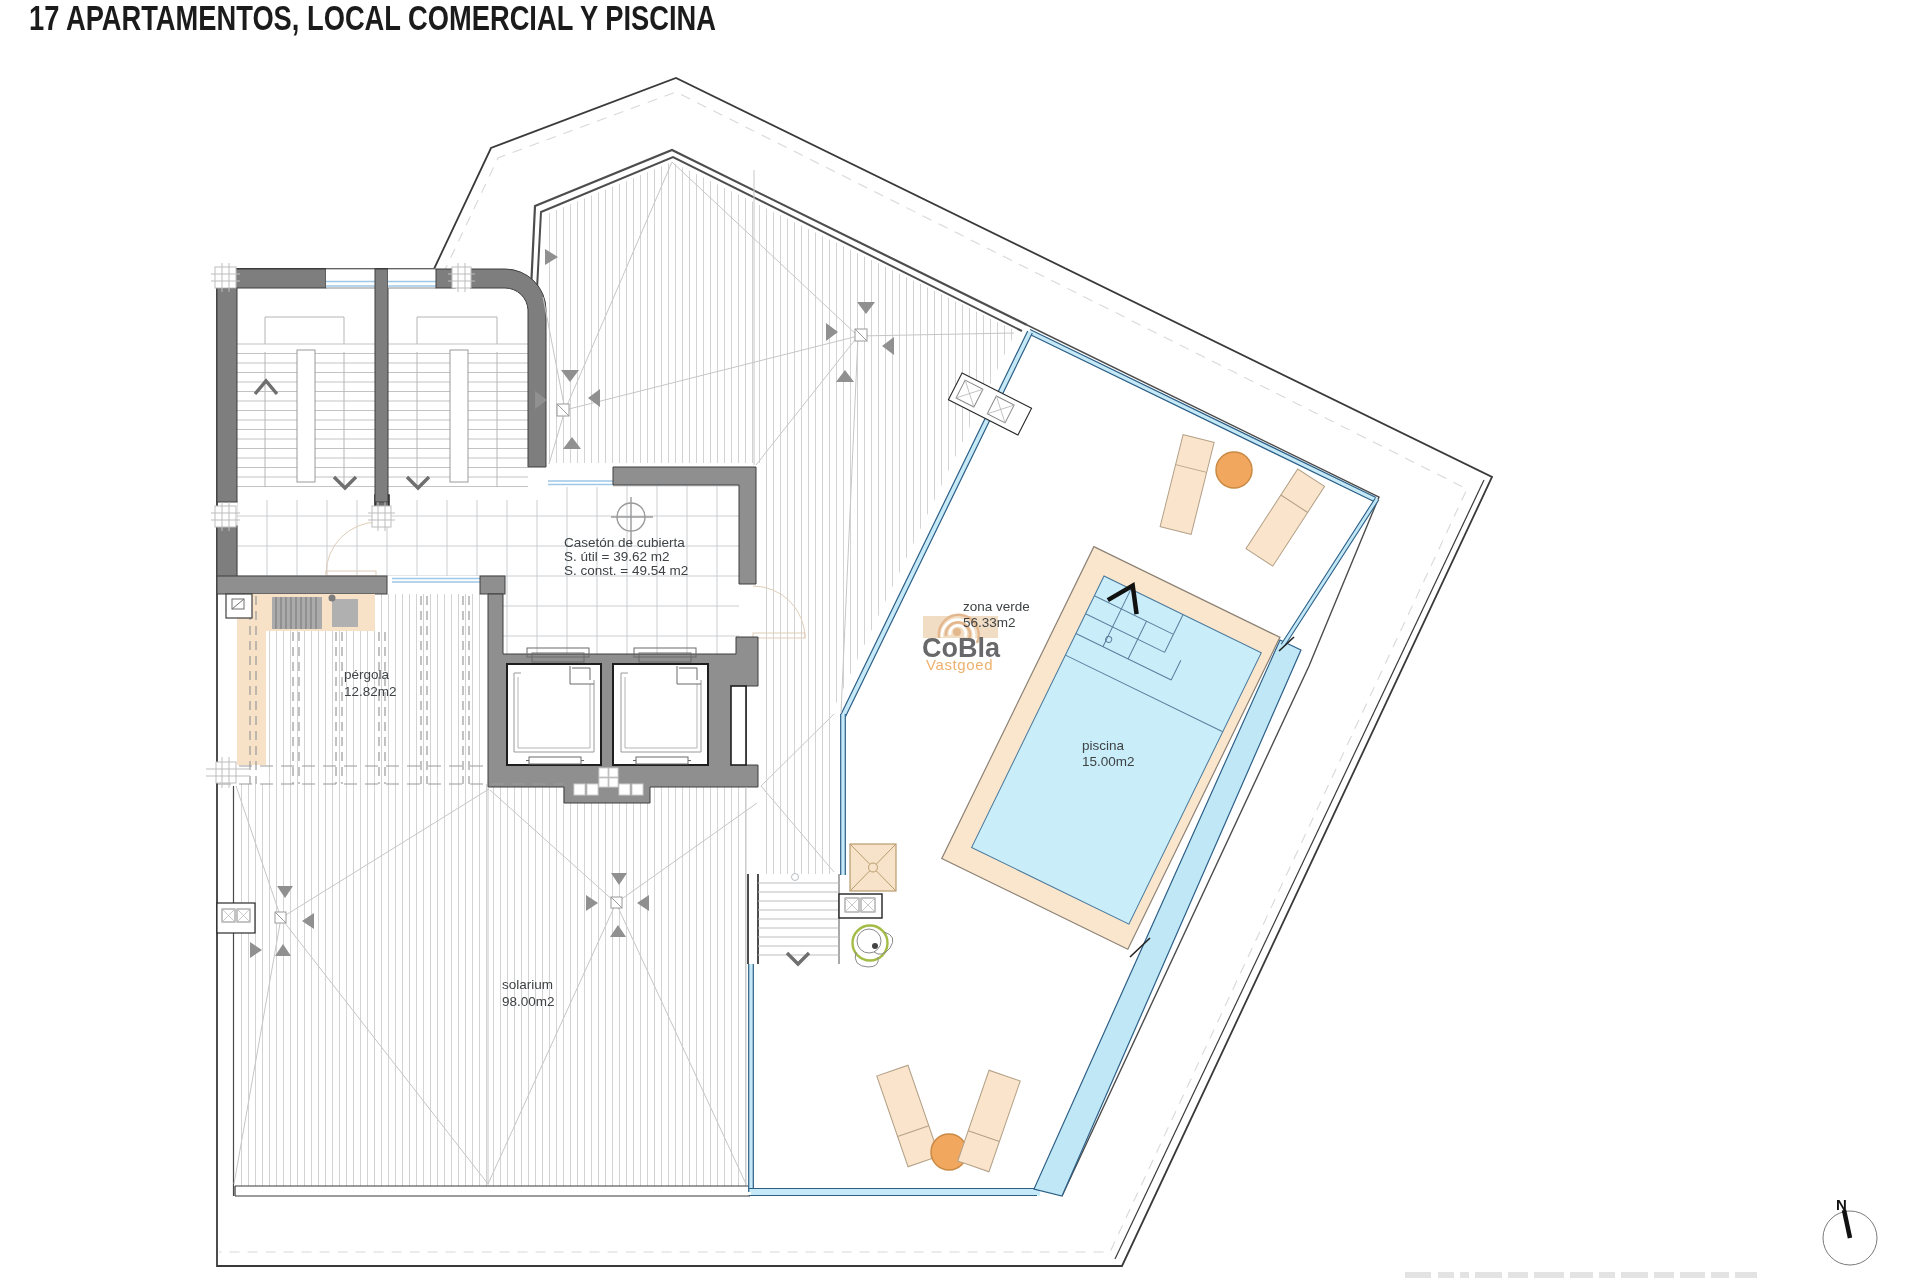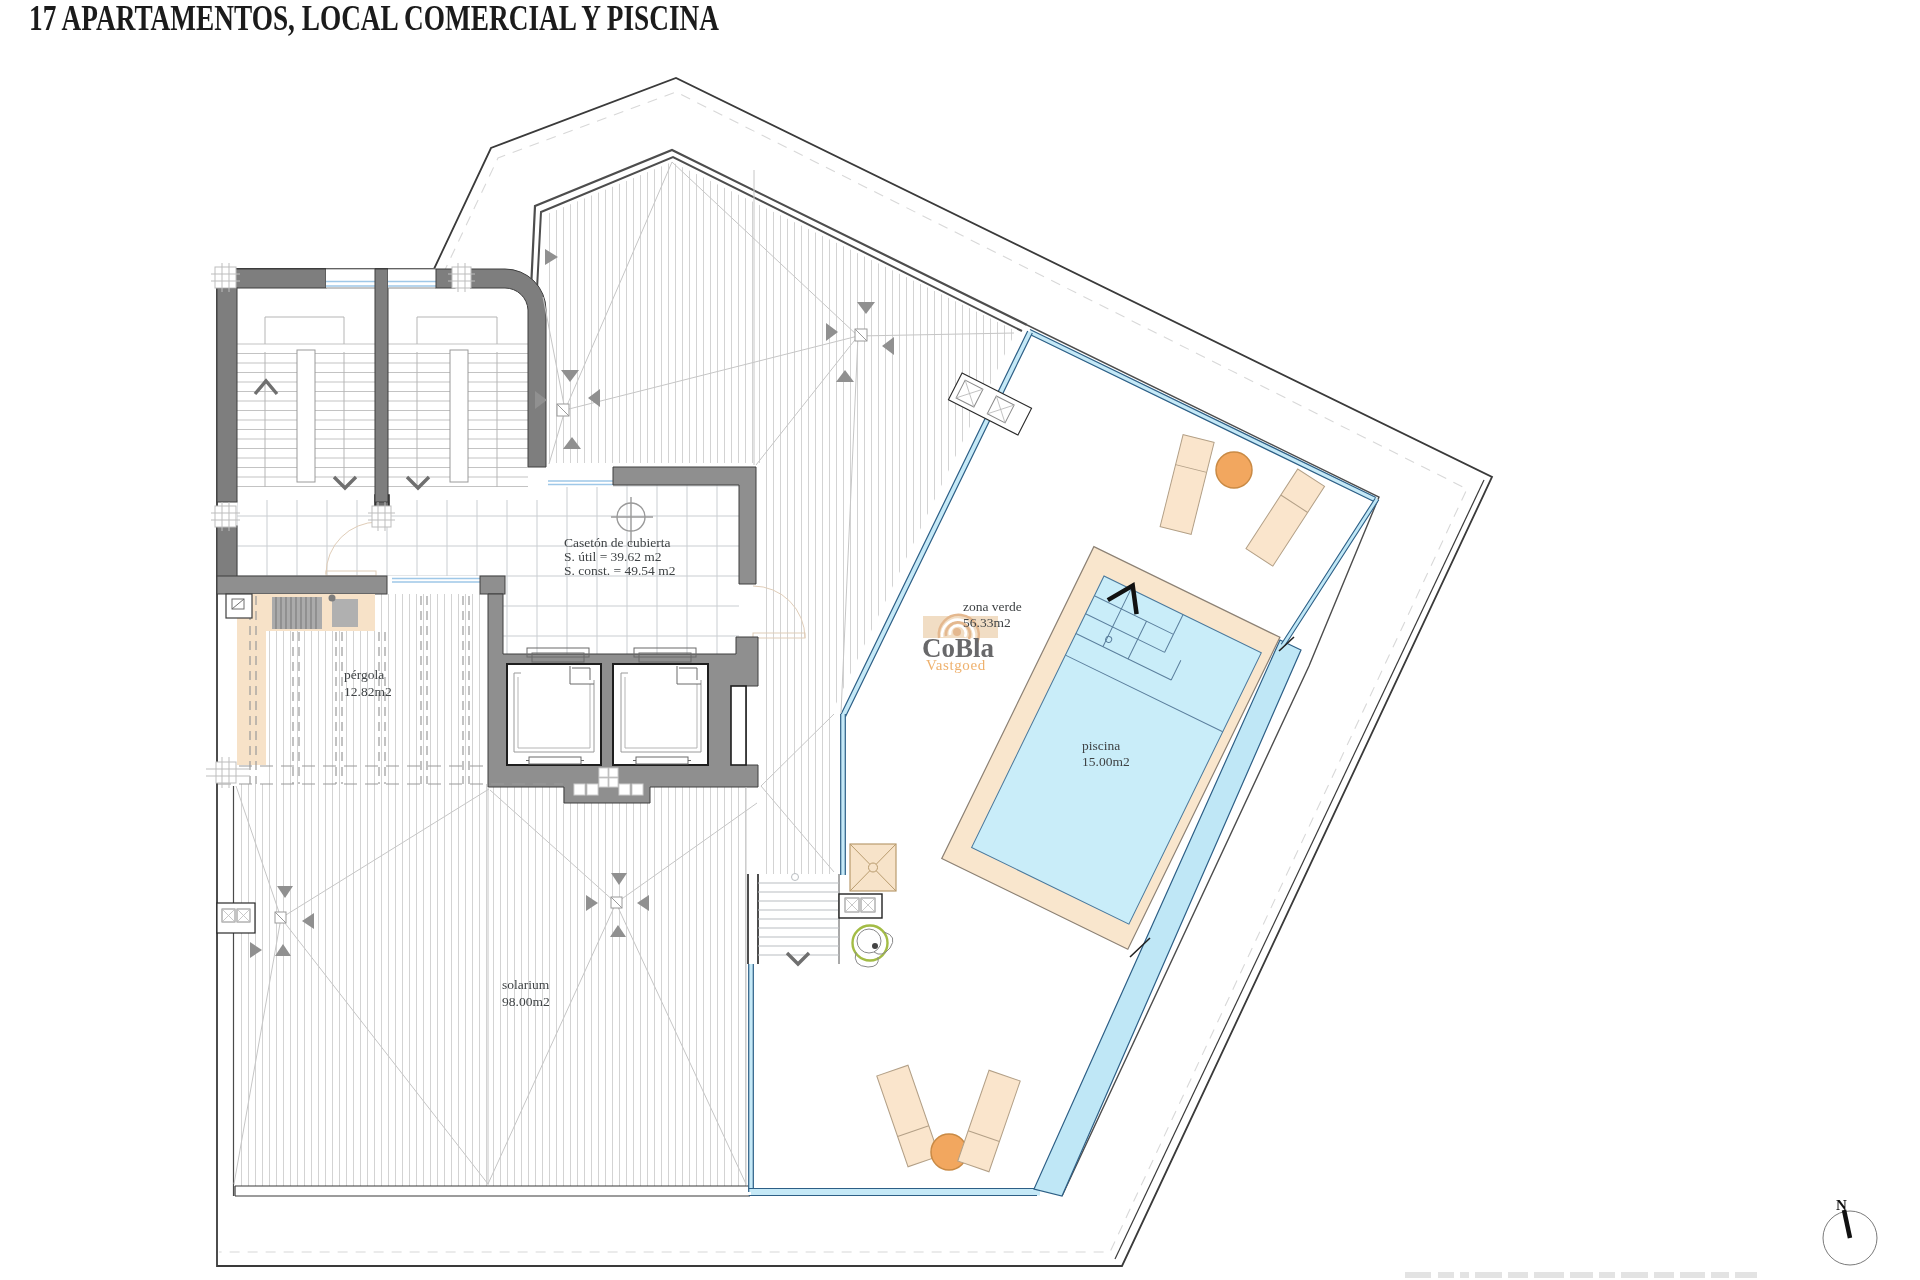--- a/index.html
+++ b/index.html
@@ -1,17 +1,17 @@
 <!DOCTYPE html>
 <html><head>
 <meta charset="utf-8">
 <style>
   html,body{margin:0;padding:0;background:#ffffff;}
   .page{position:relative;width:1920px;height:1280px;overflow:hidden;background:#fff;
-        font-family:Liberation Serif, serif;}
+        font-family:Liberation Sans, sans-serif;}
   svg{position:absolute;left:0;top:0;}
 </style>
 </head>
 <body>
 <div class="page">
 <svg width="1920" height="1280" viewBox="0 0 1920 1280">
 <defs>
   <pattern id="hv" width="7" height="7" patternUnits="userSpaceOnUse">
     <rect width="7" height="7" fill="#ffffff"></rect>
     <path d="M3.5 0 V7" stroke="#d3d3d3" stroke-width="1"></path>

